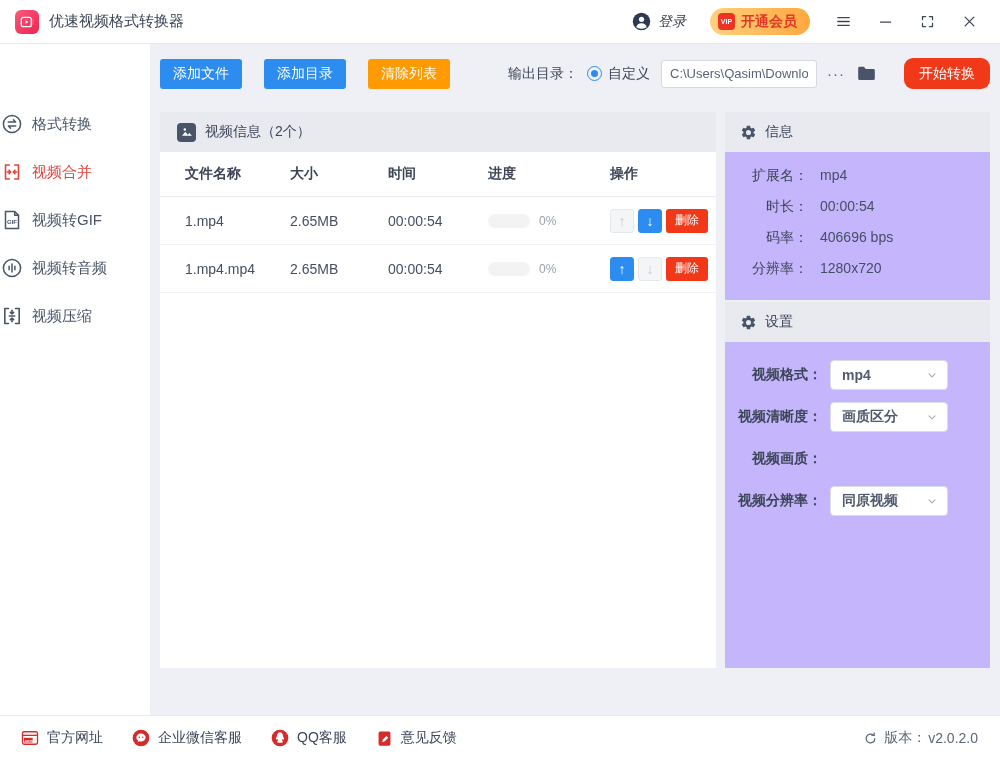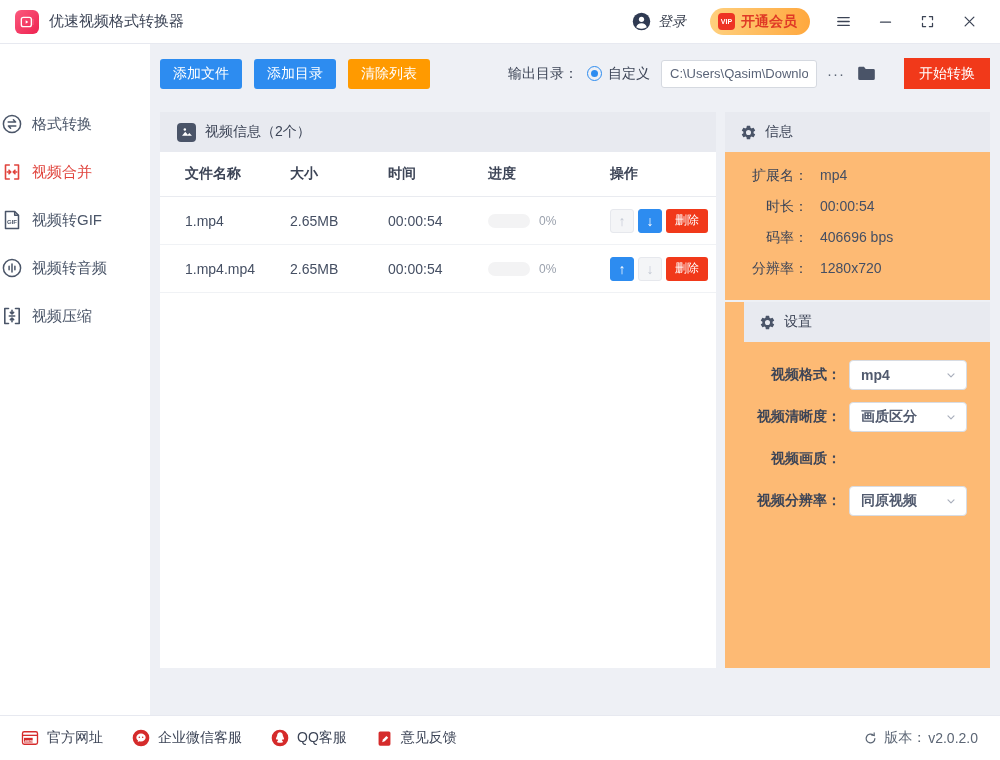--- a/index.html
+++ b/index.html
@@ -27,34 +27,34 @@
   .sidebar { position:absolute; top:44px; bottom:45px; left:0; width:150px; background:#fff;
              display:flex; flex-direction:column; align-items:center; padding-top:68px; }
   .side-item { display:flex; flex-direction:row; align-items:center; gap:8px; margin-bottom:24px;
                color:#4a5568; cursor:pointer; width:100%; }
   .side-item .lbl { font-size:15px; }
   .side-item.active { color:#e0433c; }
 
   
   .toolbar { position:absolute; top:58px; left:160px; right:10px; height:31px; display:flex; align-items:center; }
   .tbtn { height:30px; padding:0 13px; border:none; border-radius:3px; color:#fff; font-size:14px;
-          margin-right:12px; cursor:pointer; font-family:inherit; }
+          margin-right:22px; cursor:pointer; font-family:inherit; }
   .tbtn.blue { background:#2d8cf0; }
   .tbtn.orange { background:#ff9a00; }
   .out-group { margin-left:auto; display:flex; align-items:center; }
   .out-label { font-size:14px; color:#3d4557; }
   .radio { width:15px; height:15px; border:1.5px solid #2d8cf0; border-radius:50%; margin:0 6px 0 9px;
            display:flex; align-items:center; justify-content:center; cursor:pointer; }
   .radio i { width:7px; height:7px; border-radius:50%; background:#2d8cf0; }
   .radio-lbl { font-size:14px; color:#3d4557; }
   .path-input { width:156px; height:28px; border:1px solid #d5d9e0; border-radius:3px; margin-left:11px;
                 padding:0 8px; font-size:13px; color:#5a6478; font-family:inherit; background:#fff; }
   .more-btn { font-size:15px; color:#5c6675; letter-spacing:1px; margin:0 11px 0 10px; cursor:pointer; }
   .folder-btn { color:#4a5468; cursor:pointer; display:flex; }
-  .start-btn { margin-left:27px; width:86px; height:31px; border:none; border-radius:0; background:#f1391a;
+  .start-btn { margin-left:27px; width:86px; height:31px; border:none; border-radius:9px; background:#f1391a;
                color:#fff; font-size:14px; cursor:pointer; font-family:inherit; }
 
   
   .table-card { position:absolute; left:160px; top:112px; width:556px; height:556px; background:#fff; }
   .card-head { height:40px; background:#e8eaf0; display:flex; align-items:center; padding-left:17px; gap:9px; }
   .head-ico { width:19px; height:19px; border-radius:4px; background:#4a5468; display:flex;
               align-items:center; justify-content:center; }
   .card-title { font-size:14px; color:#3d4557; }
   .grid-row { display:grid; grid-template-columns:105px 98px 100px 122px 1fr; align-items:center; padding-left:25px; }
   .col-head { height:45px; border-bottom:1px solid #e9ebf0; font-weight:bold; font-size:14px; color:#3d4557; }
@@ -65,23 +65,23 @@
   .act-cell { display:flex; align-items:center; gap:4px; }
   .arrow-btn { width:24px; height:24px; border-radius:3px; border:1px solid #e6e8ed; background:#f4f5f7;
                color:#c3c9d4; font-size:14px; display:flex; align-items:center; justify-content:center; cursor:pointer; }
   .arrow-btn.on { background:#2d8cf0; border-color:#2d8cf0; color:#fff; }
   .del-btn { height:24px; padding:0 9px; border:none; border-radius:3px; background:#f1391a; color:#fff;
              font-size:12px; cursor:pointer; font-family:inherit; }
 
   
   .right-col { position:absolute; left:725px; top:112px; width:265px; height:556px; display:flex;
                flex-direction:column; gap:2px; }
-  .panel { background:#fdba74; }
+  .panel { background:#c4b5fd; }
   .panel.info { height:188px; }
-  .panel.settings { flex:1;padding-left:19px; }
+  .panel.settings { flex:1; }
   .panel .card-head { padding-left:15px; gap:8px; }
   .gear { color:#4a5468; display:flex; }
   .info-body { padding-top:15px; }
   .info-row { height:31px; display:flex; align-items:flex-start; }
   .info-label { width:83px; text-align:right; font-size:14px; color:#3d4557; }
   .info-value { margin-left:12px; font-size:14px; color:#454f63; }
   .set-body { padding-top:18px; }
   .set-row { height:30px; display:flex; align-items:center; margin-bottom:12px;font-weight:bold; }
   .set-label { width:97px; text-align:right; font-size:14px; color:#3d4557; }
   .select { margin-left:8px; width:118px; height:30px; border:1px solid #d8dce3; border-radius:4px;

